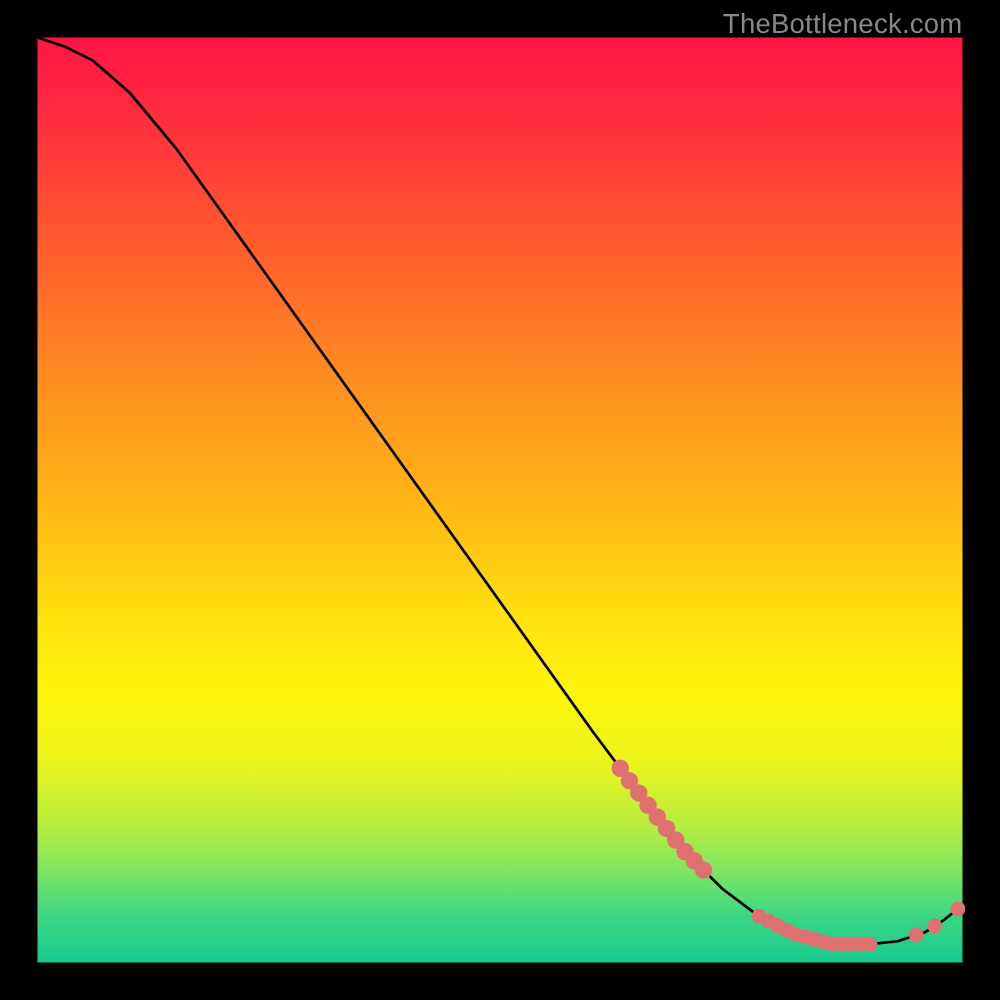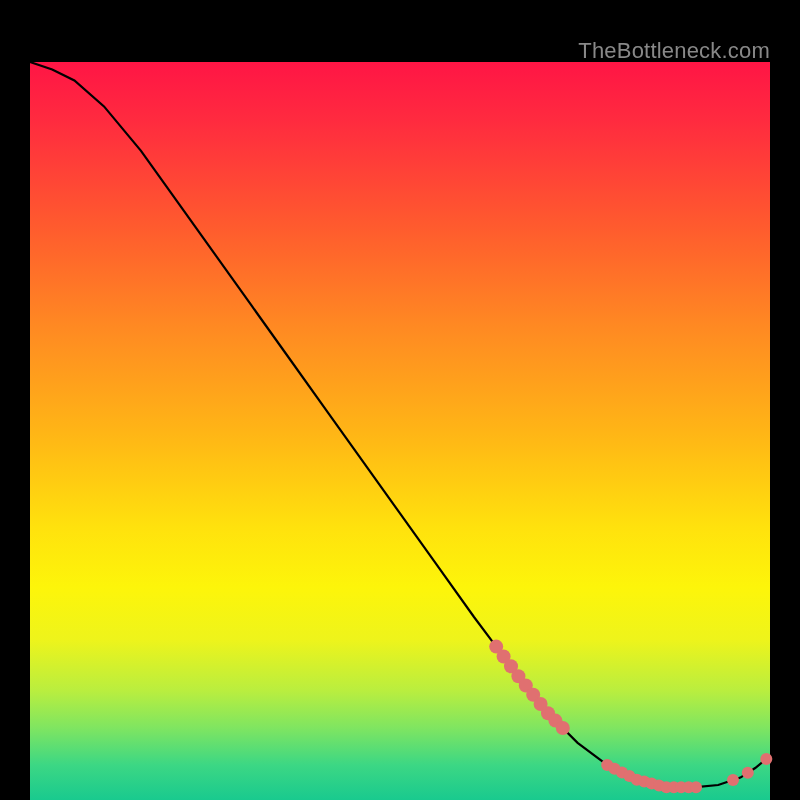--- a/index.html
+++ b/index.html
@@ -9,21 +9,20 @@
     height: 800px;
     background: #000;
     overflow: hidden;
     font-family: Arial, Helvetica, sans-serif;
   }
   .frame {
     position: relative;
     width: 800px;
     height: 644px;
     background: #000;
-    margin-top: 32px;
   }
   .plot {
     position: absolute;
     left: 30px;
     top: 30px;
     width: 740px;
     height: 740px;
     
     background: linear-gradient(
       to bottom,

